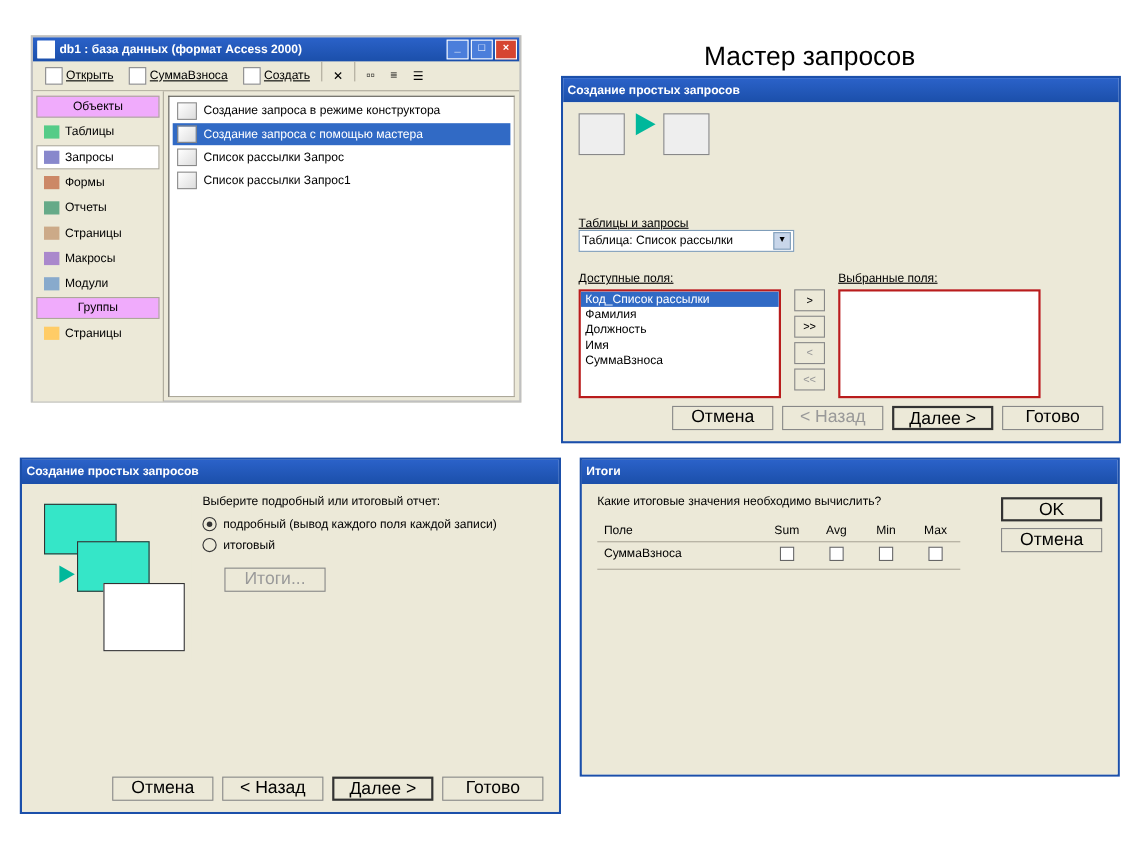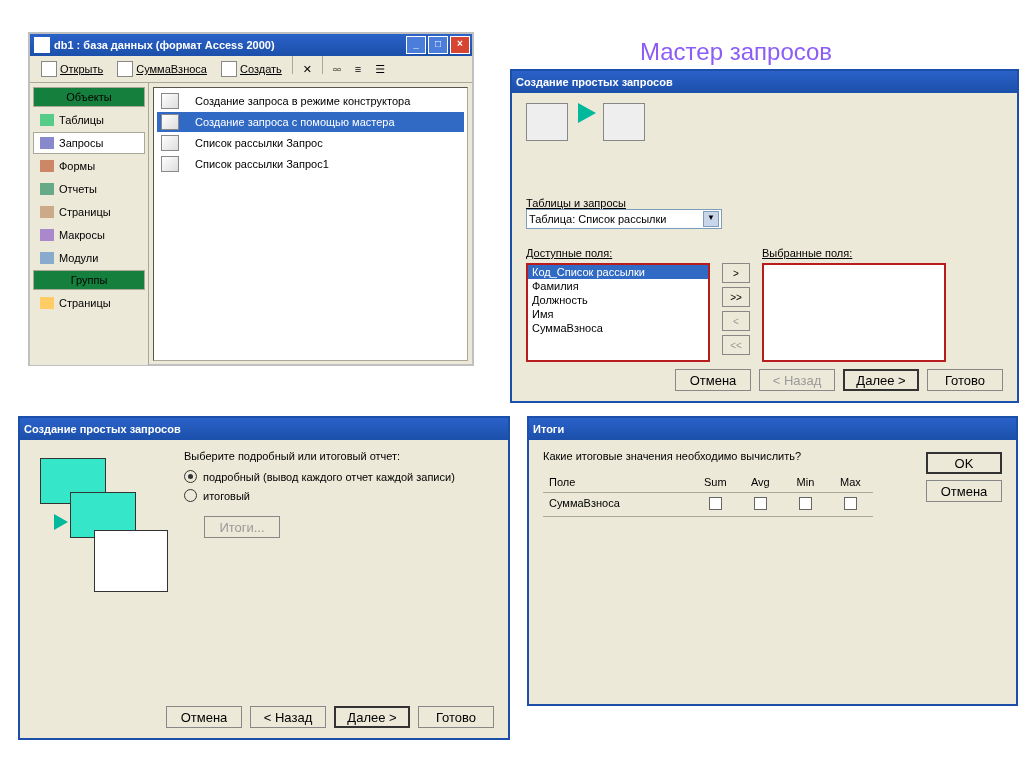--- a/index.html
+++ b/index.html
@@ -1,55 +1,55 @@
 <!DOCTYPE html>
 <html><head>
 <meta charset="utf-8">
 <style>
 body{margin:0;font-family:Tahoma,Arial,sans-serif;font-size:11px;background:#fff;width:1024px;height:767px;position:relative}
-.page-title{position:absolute;top:38px;left:640px;font-size:24px;color:#8b5cf6}
+.page-title{position:absolute;top:38px;left:640px;font-size:24px;color:#000000}
 
 .win1{position:absolute;top:32px;left:28px;width:442px;height:330px;border:2px solid #c0c0c0;background:#ece9d8}
 .titlebar{height:22px;background:linear-gradient(to bottom,#2b62c9,#1b4faa);color:#fff;display:flex;align-items:center;padding:0 2px 0 4px;font-weight:bold;font-size:11px}
 .titlebar .ttxt{flex:1}
 .winbtns{display:flex;gap:2px}
 .winbtn{width:18px;height:16px;background:#4b7edb;border:1px solid #fff;color:#fff;font-size:10px;text-align:center;line-height:14px}
 .winbtn.cls{background:#d64531}
 .toolbar{height:26px;background:#ece9d8;border-bottom:1px solid #aca899;display:flex;padding:0 4px;gap:0}
 .tbtn{padding:2px 6px;border:1px solid transparent;display:flex;align-items:center;gap:3px}
 .tbico{width:14px;height:14px;display:inline-block;border:1px solid #888;background:#fff}
 .tsep{width:1px;height:18px;background:#aca899;margin:0 3px}
 .db-body{display:flex;height:calc(100% - 48px)}
 .sidebar{width:112px;background:#ece9d8;border-right:1px solid #aca899;padding:4px 3px}
-.sbhdr{background:#15803d;border:1px solid #aca899;padding:3px 6px;text-align:center;margin-bottom:2px}
+.sbhdr{background:#f0abfc;border:1px solid #aca899;padding:3px 6px;text-align:center;margin-bottom:2px}
 .sbitem{padding:4px 6px;border:1px solid transparent;display:flex;align-items:center;gap:5px;margin-bottom:1px}
 .sbitem.sel{background:#fff;border:1px solid #aca899}
 .sbico{width:14px;height:12px;display:inline-block}
 .main-list{flex:1;background:#fff;border:1px inset #aca899;margin:4px;padding:3px}
-.litem{display:flex;align-items:center;gap:16px;padding:2px 4px;margin-bottom:1px}
+.litem{display:flex;align-items:center;gap:6px;padding:2px 4px;margin-bottom:1px}
 .litem.sel{background:#316ac5;color:#fff}
 .lico{width:16px;height:14px;border:1px solid #888;background:linear-gradient(135deg,#fff,#ddd)}
 
 .win2{position:absolute;top:69px;left:510px;width:505px;height:330px;border:2px solid #1b4faa}
 .winbody{background:#ece9d8;padding:10px 14px 12px;height:calc(100% - 22px);box-sizing:border-box;position:relative}
 .wizico{width:40px;height:36px;border:1px solid #888;background:#eee;display:inline-block;vertical-align:top;margin-right:3px}
 .wizarrow{display:inline-block;vertical-align:middle;border-left:18px solid #00b89b;border-top:10px solid transparent;border-bottom:10px solid transparent;margin:0 4px}
 .wiztxt{position:absolute;top:14px;left:220px;right:14px;line-height:1.6}
 .section-lbl{margin-top:56px}
 .combo{width:190px;border:1px solid #7f9db9;background:#fff;padding:1px 2px;font-size:11px;display:flex;justify-content:space-between;align-items:center}
 .combo .cdarr{width:14px;height:14px;background:#c8d6ea;border:1px solid #7f9db9;text-align:center;line-height:12px;font-size:8px}
 .fieldrow{display:flex;gap:12px;margin-top:18px}
 .flbl{margin-bottom:4px}
 .listbox{width:180px;height:95px;border:2px solid #b91c1c;background:#fff;overflow:hidden}
 .lbi{padding:1px 4px}
 .lbi.sel{background:#316ac5;color:#fff}
 .movebtns{display:flex;flex-direction:column;gap:4px;padding-top:16px}
 .movebtn{width:28px;height:20px;border:1px solid #888;background:#ece9d8;font-size:10px}
 .btnrow{position:absolute;bottom:10px;right:14px;display:flex;gap:8px}
-.dlgbtn{width:76px;height:22px;border:1px solid #888;background:#ece9d8;font-size:13px}
+.dlgbtn{width:92px;height:22px;border:1px solid #888;background:#ece9d8;font-size:16px}
 .dlgbtn.dis{color:#999}
 .dlgbtn.def{border:2px solid #333}
 
 .win3{position:absolute;top:416px;left:18px;width:488px;height:320px;border:2px solid #1b4faa}
 .preview{width:140px;height:150px;display:inline-block;background:#ece9d8;margin-right:10px;position:relative}
 .pvbox{position:absolute;border:1px solid #333;background:#fff;font-size:7px}
 .pvbox.a{top:8px;left:6px;width:64px;height:44px;background:#35e6c8}
 .pvbox.b{top:42px;left:36px;width:64px;height:44px;background:#35e6c8}
 .pvbox.c{top:80px;left:60px;width:72px;height:60px;background:#fff}
 .pvarr{position:absolute;top:64px;left:20px;border-left:14px solid #00b89b;border-top:8px solid transparent;border-bottom:8px solid transparent}
@@ -211,21 +211,21 @@
    <div class="preview">
     <div class="pvbox a"></div>
           <div class="pvbox b"></div>
           <div class="pvarr"></div>
           <div class="pvbox c"></div>
    </div>
    <div style="flex:1">
     <div style="margin-bottom:8px">Выберите подробный или итоговый отчет:</div>
     <div class="radiorow">
             <span class="radio on"></span>
-            <span>подробный (вывод каждого отчет каждой записи)</span>
+            <span>подробный (вывод каждого поля каждой записи)</span>
           </div>
     <div class="radiorow">
             <span class="radio"></span>
             <span>итоговый</span>
           </div>
     <button class="dlgbtn dis" style="margin:8px 0 0 20px">Итоги...</button>
    </div>
   </div>
   <div class="btnrow">
    <button class="dlgbtn">Отмена</button>

